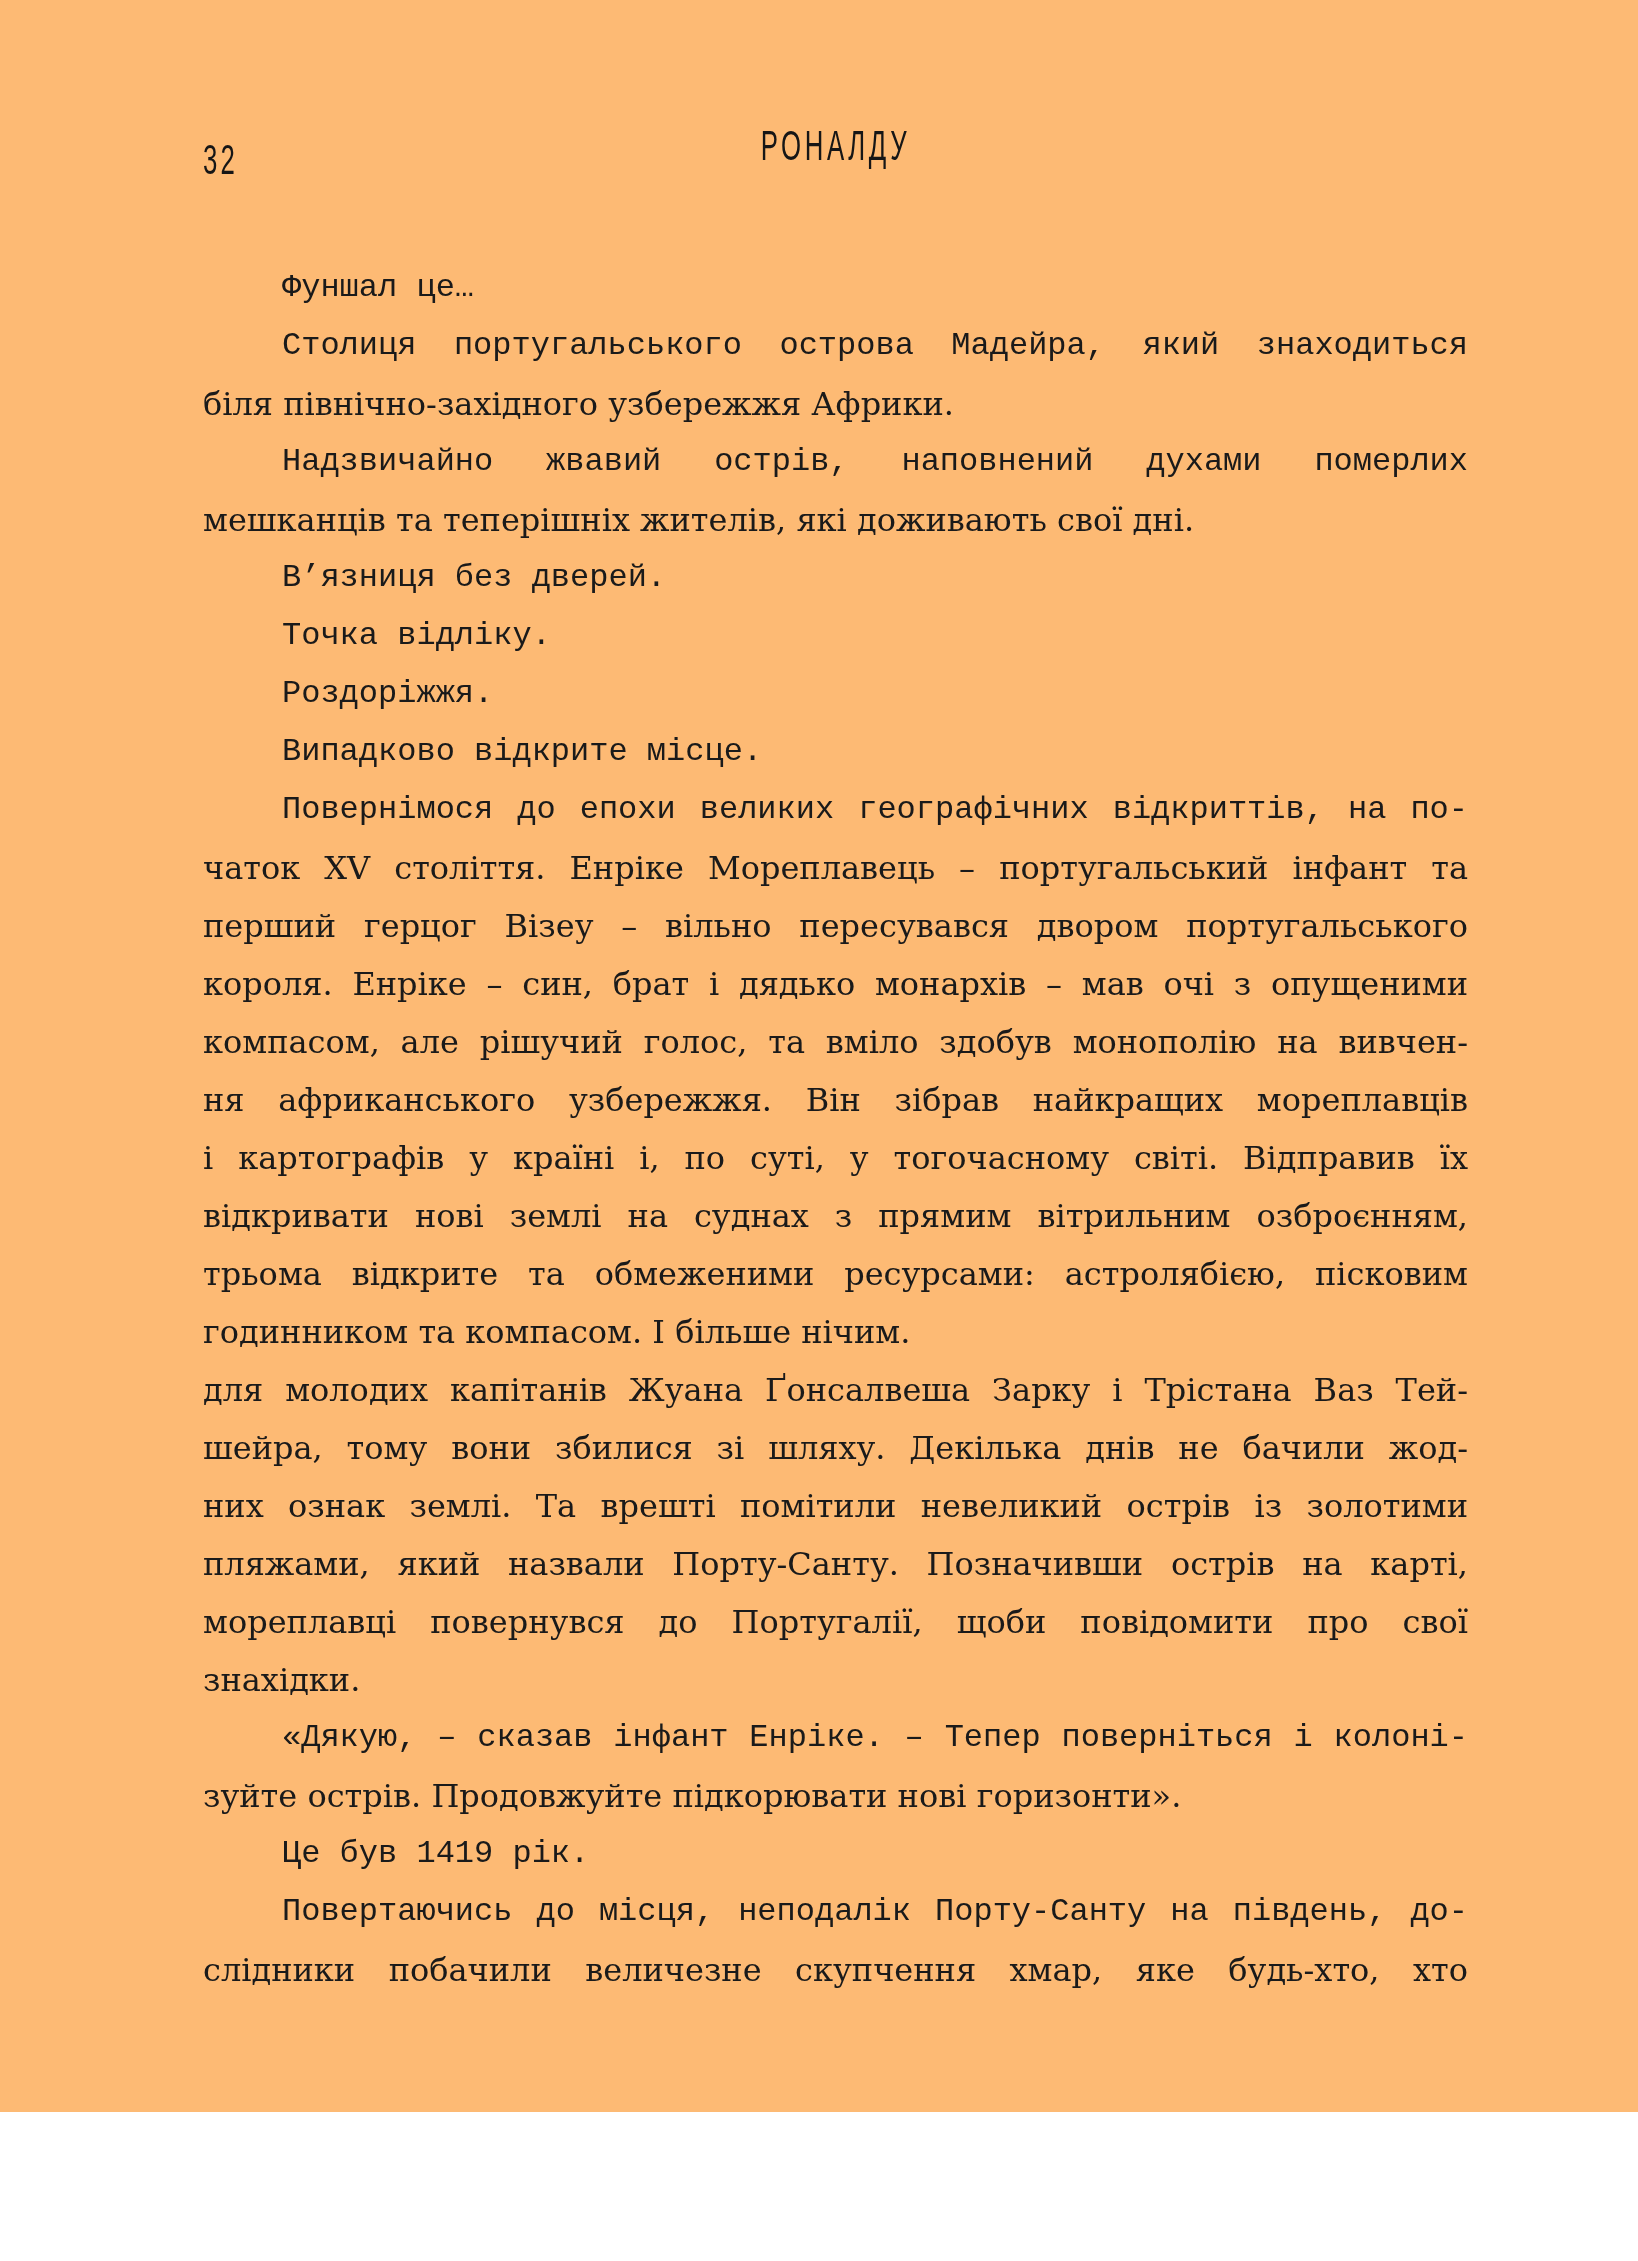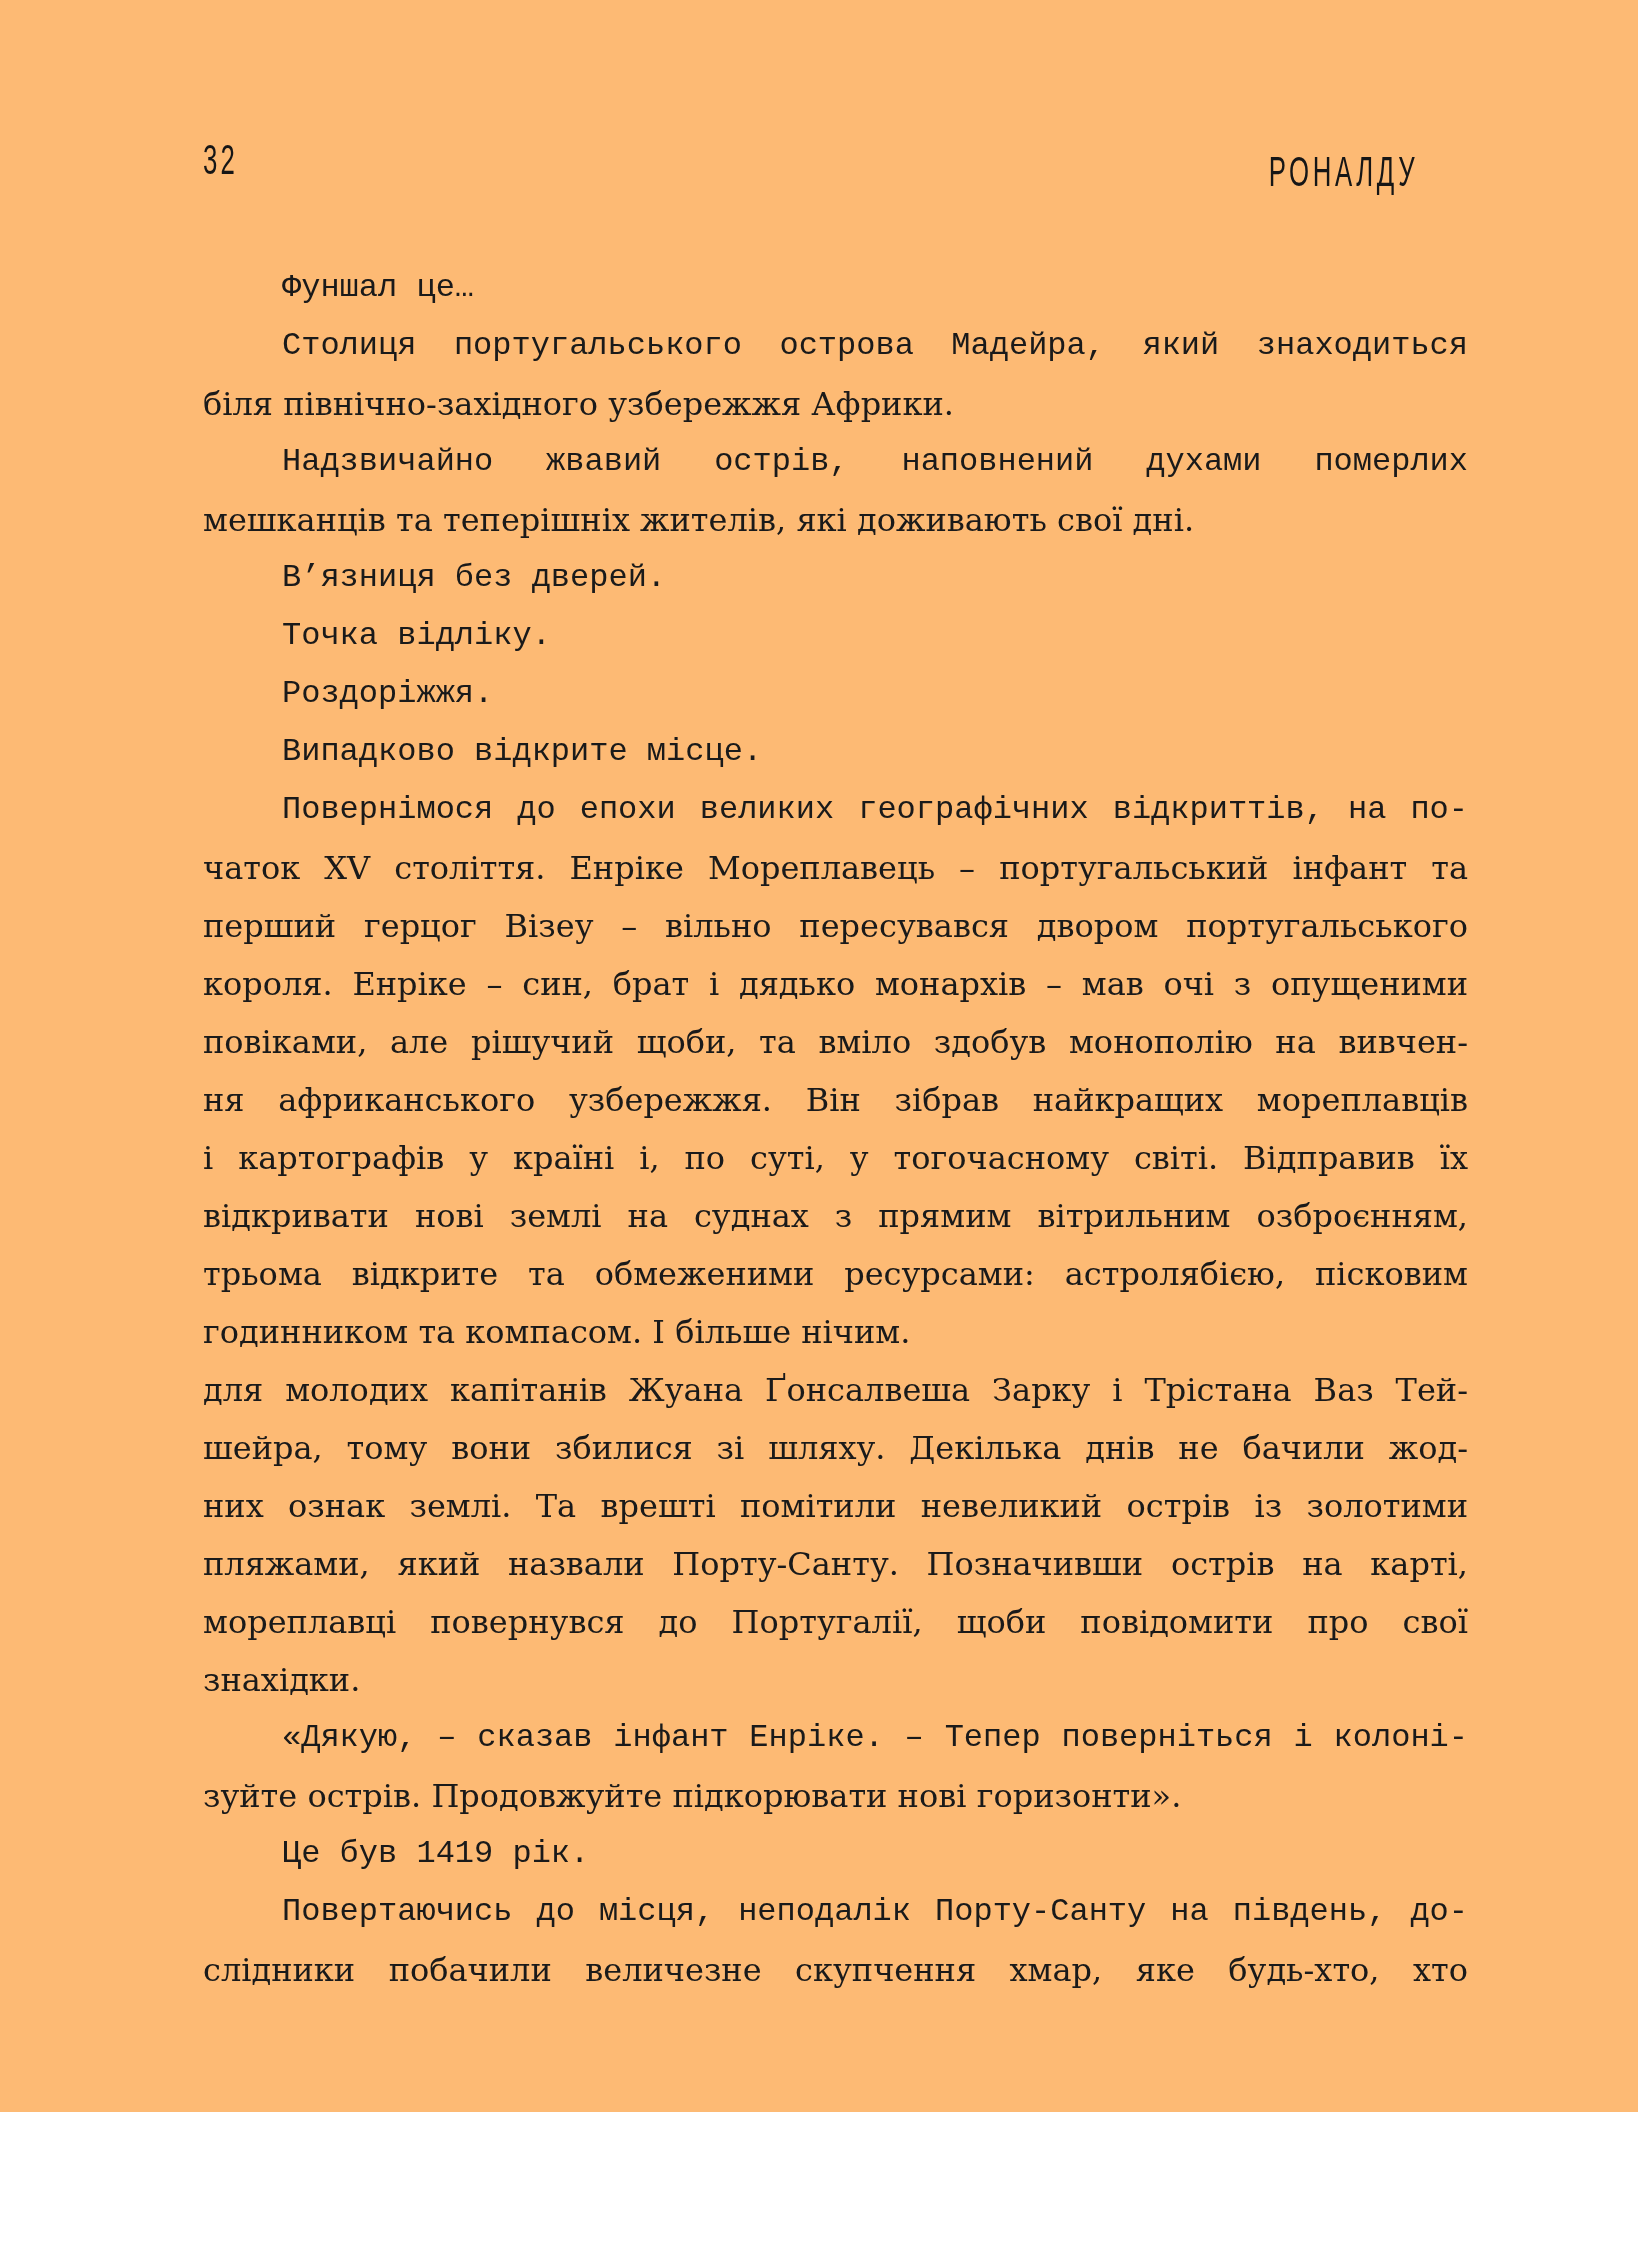--- a/index.html
+++ b/index.html
@@ -25,23 +25,23 @@
     font-weight: 400;
     color: #161616;
     letter-spacing: 5.1px;
     transform: scaleX(0.60);
     transform-origin: 0 50%;
     white-space: nowrap;
   }
   .hdr-title-wrap {
     position: absolute;
     left: 203px;
-    top: 150px;
+    top: 124px;
     width: 1265px;
-    text-align: right;
+    text-align: center;
   }
   .hdr-title {
     display: inline-block;
     font-family: "Liberation Sans", sans-serif;
     font-size: 43px;
     line-height: 43px;
     font-weight: 400;
     color: #161616;
     letter-spacing: 6px;
     transform: scaleX(0.60);
@@ -92,21 +92,21 @@
       <div class="line indent">Надзвичайно жвавий острів, наповнений духами померлих</div>
       <div class="line end">мешканців та теперішніх жителів, які доживають свої дні.</div>
       <div class="line indent end">В’язниця без дверей.</div>
       <div class="line indent end">Точка відліку.</div>
       <div class="line indent end">Роздоріжжя.</div>
       <div class="line indent end">Випадково відкрите місце.</div>
       <div class="line indent">Повернімося до епохи великих географічних відкриттів, на по-</div>
       <div class="line">чаток XV століття. Енріке Мореплавець – португальський інфант та</div>
       <div class="line">перший герцог Візеу – вільно пересувався двором португальського</div>
       <div class="line">короля. Енріке – син, брат і дядько монархів – мав очі з опущеними</div>
-      <div class="line">повіками, але рішучий щоби, та вміло здобув монополію на вивчен-</div>
+      <div class="line">компасом, але рішучий голос, та вміло здобув монополію на вивчен-</div>
       <div class="line">ня африканського узбережжя. Він зібрав найкращих мореплавців</div>
       <div class="line">і картографів у країні і, по суті, у тогочасному світі. Відправив їх</div>
       <div class="line">відкривати нові землі на суднах з прямим вітрильним озброєнням,</div>
       <div class="line">трьома відкрите та обмеженими ресурсами: астролябією, пісковим</div>
       <div class="line end">годинником та компасом. І більше нічим.</div>
       <div class="line">для молодих капітанів Жуана Ґонсалвеша Зарку і Трістана Ваз Тей-</div>
       <div class="line">шейра, тому вони збилися зі шляху. Декілька днів не бачили жод-</div>
       <div class="line">них ознак землі. Та врешті помітили невеликий острів із золотими</div>
       <div class="line">пляжами, який назвали Порту-Санту. Позначивши острів на карті,</div>
       <div class="line">мореплавці повернувся до Португалії, щоби повідомити про свої</div>

